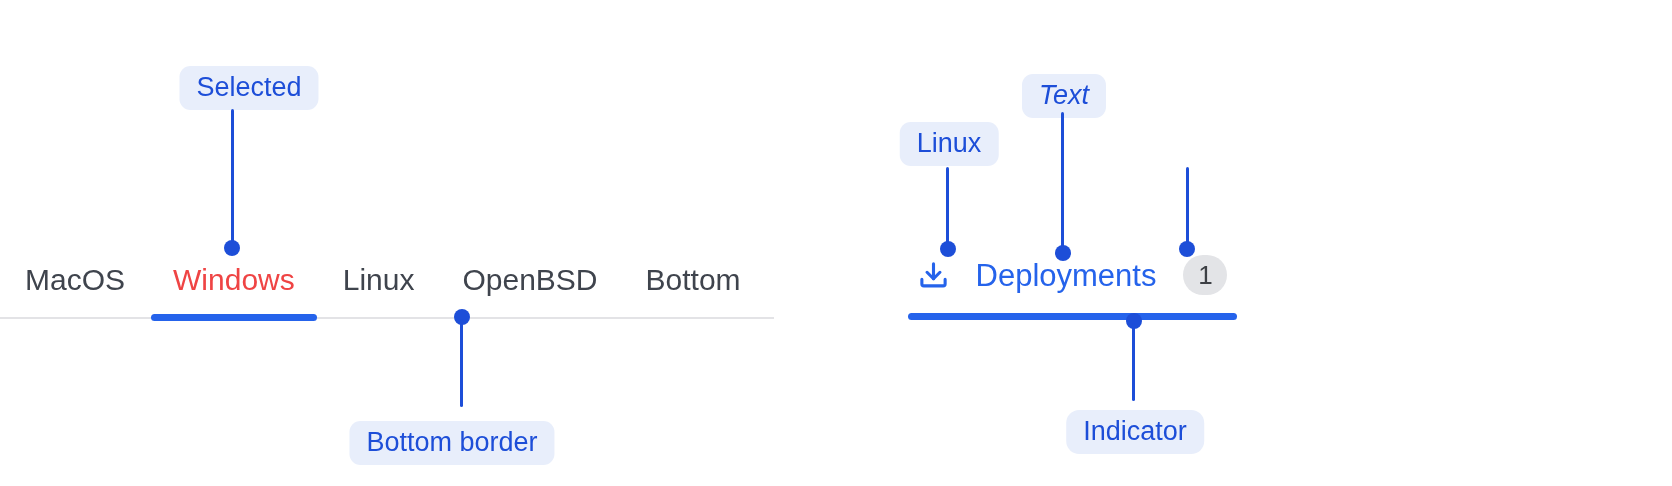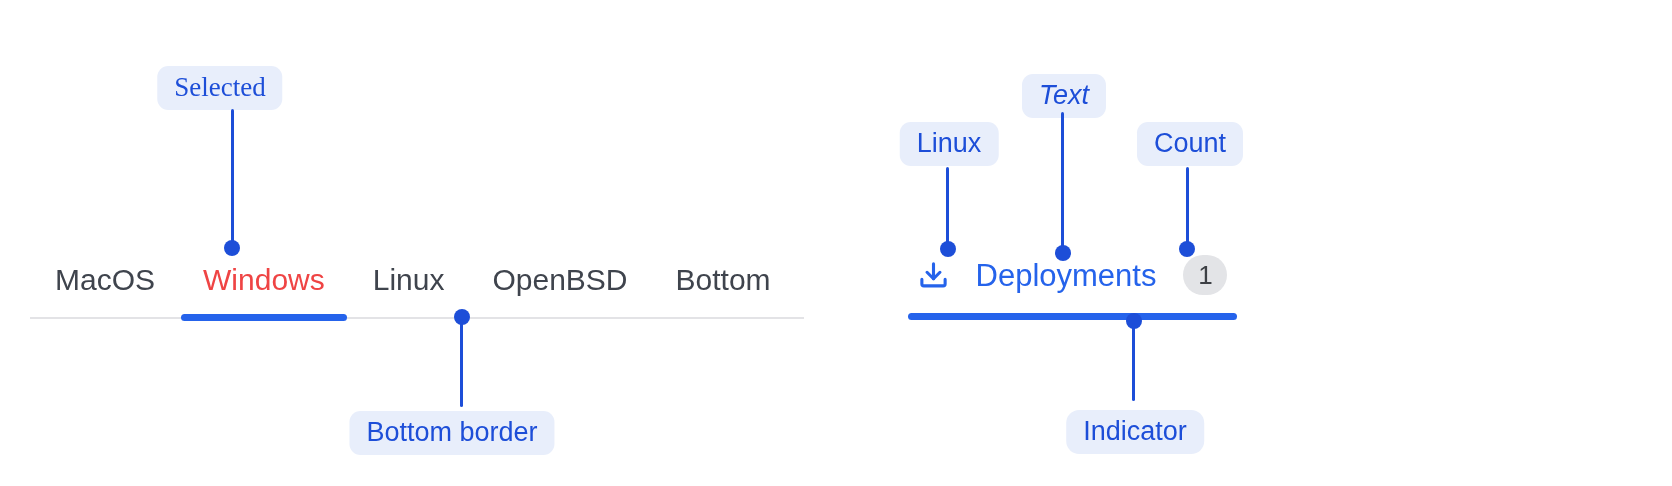--- a/index.html
+++ b/index.html
@@ -18,21 +18,20 @@
 
   
   .vline{position:absolute;width:3px;background:#1d4ed8;border-radius:2px;}
   .dot{position:absolute;width:16px;height:16px;border-radius:50%;background:#1d4ed8;}
 
   
   .tabbar{
     position:absolute;left:0;top:262px;width:774px;
     display:flex;
     border-bottom:2px solid #e3e3e6;
-    margin-left:30px;
   }
   .tab{
     position:relative;
     font-size:30px;font-weight:500;line-height:36px;color:#3f444d;
     padding:0 24px 19px;cursor:pointer;white-space:nowrap;
   }
   .tab.first{padding-left:25px;}
   .tab.selected{color:#ef4444;}
   .tab-indicator{
     position:absolute;left:2px;right:2px;bottom:-4px;height:7px;
@@ -54,21 +53,21 @@
   .dep-indicator{
     position:absolute;left:908px;top:313px;width:329px;height:7px;
     background:#2563eb;border-radius:4px;
   }
 </style>
 </head>
 <body>
 
 <div class="canvas">
 
-  <div class="pill" style="left:220px;top:66px;font-family:Liberation Serif, serif;">Selected</div>
+  <div class="pill" style="left:249px;top:66px;">Selected</div>
   <div class="vline" style="left:231px;top:109px;height:133px;"></div>
   <div class="dot" style="left:224px;top:240px;"></div>
 
   <div class="tabbar">
     <div class="tab first">
       <span>MacOS</span>
     </div>
     <div class="tab selected">
       <span>Windows</span>
       <span class="tab-indicator"></span>
@@ -79,31 +78,30 @@
     <div class="tab">
       <span>OpenBSD</span>
     </div>
     <div class="tab">
       <span>Bottom</span>
     </div>
   </div>
 
   <div class="dot" style="left:454px;top:309px;"></div>
   <div class="vline" style="left:460px;top:319px;height:88px;"></div>
-  <div class="pill" style="left:452px;top:411px;">Bottom border</div>
+  <div class="pill" style="left:452px;top:421px;">Bottom border</div>
 
   <div class="pill" style="left:949px;top:122px;">Linux</div>
   <div class="vline" style="left:946px;top:167px;height:76px;"></div>
   <div class="dot" style="left:940px;top:241px;"></div>
 
   <div class="pill" style="left:1064px;top:74px;font-style:italic;">Text</div>
   <div class="vline" style="left:1061px;top:112px;height:135px;"></div>
   <div class="dot" style="left:1055px;top:245px;"></div>
 
-  <div class="pill" style="left:1190px;top:122px;">Count</div>
   <div class="vline" style="left:1186px;top:167px;height:76px;"></div>
   <div class="dot" style="left:1179px;top:241px;"></div>
 
   <div class="dep-tab">
     <svg class="dep-icon" viewBox="0 0 24 24" fill="none" stroke="#2563eb" stroke-width="2.4" stroke-linecap="round" stroke-linejoin="round">
       <path d="M21 15v3.5a1.5 1.5 0 0 1-1.5 1.5h-15A1.5 1.5 0 0 1 3 18.5V15"></path>
       <polyline points="7 9.5 12 14.5 17 9.5"></polyline>
       <line x1="12" y1="14.5" x2="12" y2="3"></line>
     </svg>
     <span class="dep-label">Deployments</span>

